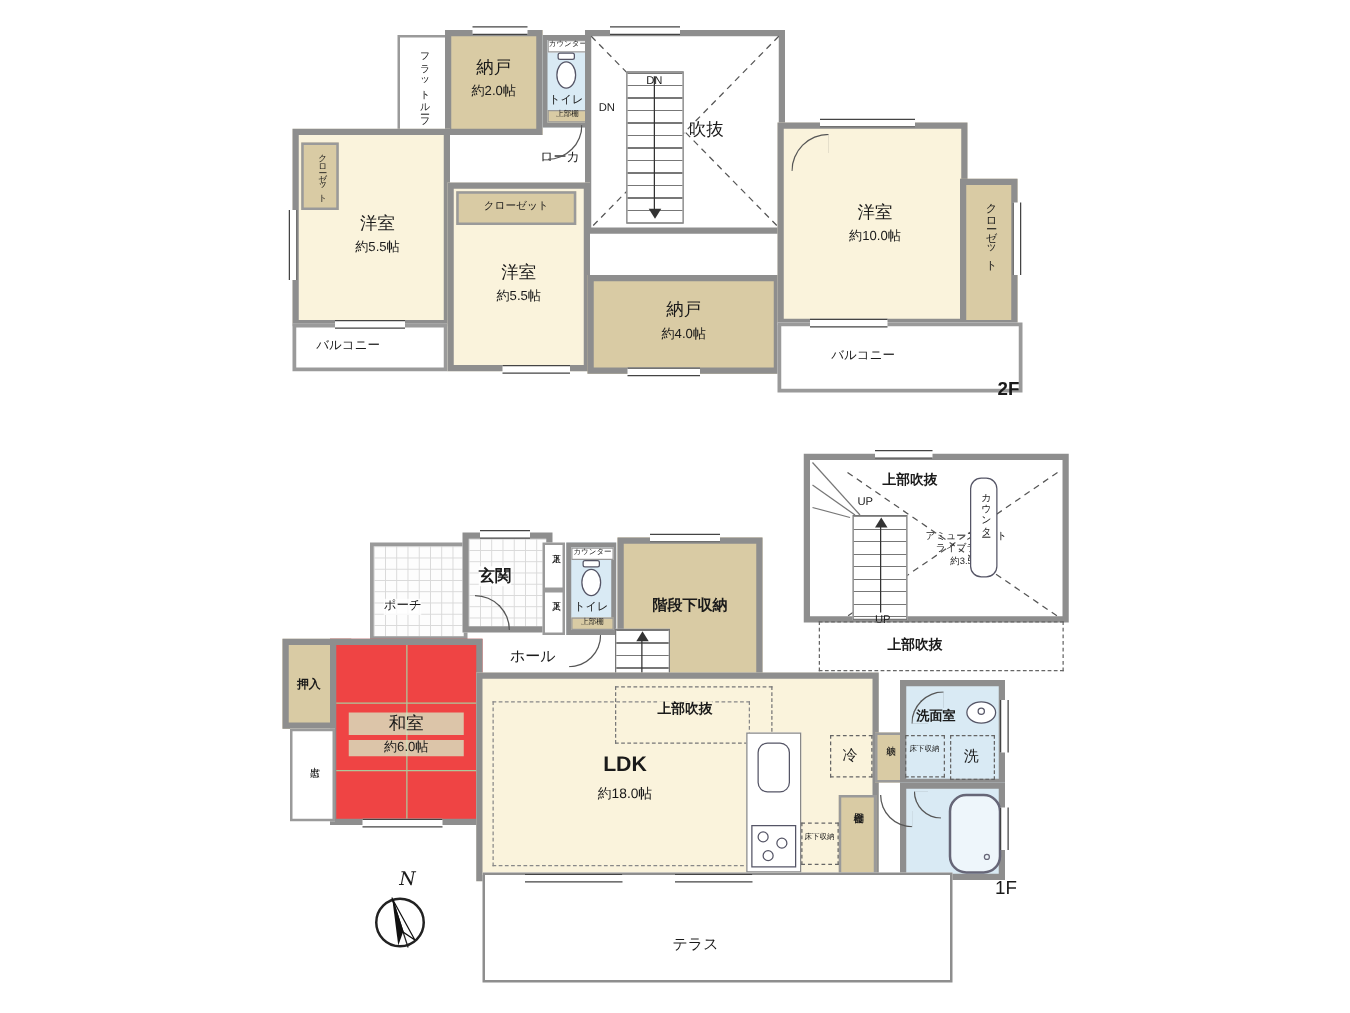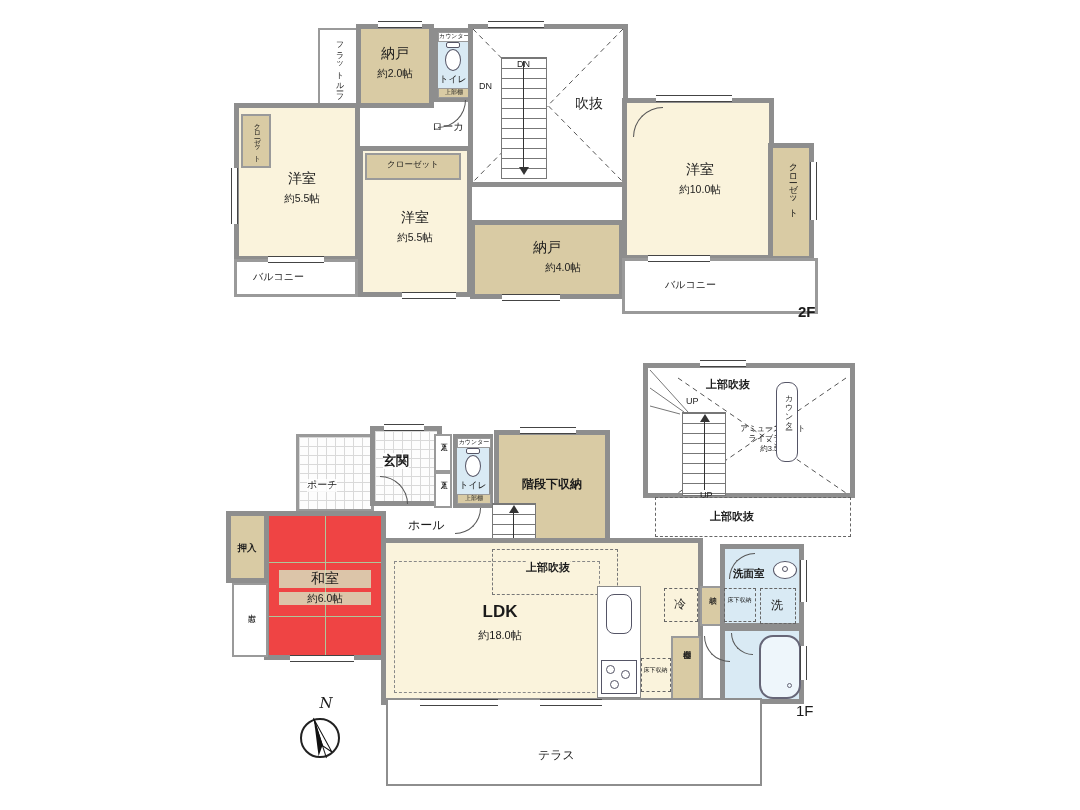--- a/index.html
+++ b/index.html
@@ -66,21 +66,21 @@
 <div class="room white" style="left:468px;top:24px;width:160px;height:163px;">
   <svg style="left:0;top:0;" width="150" height="153">
     <line x1="0" y1="0" x2="150" y2="153" stroke="#555" stroke-width="1" stroke-dasharray="5 4"></line>
     <line x1="150" y1="0" x2="0" y2="153" stroke="#555" stroke-width="1" stroke-dasharray="5 4"></line>
   </svg>
   <div class="steps" style="left:28px;top:28px;width:46px;height:122px;"></div>
   <div class="abs" style="left:50px;top:32px;width:1px;height:108px;background:#333;"></div>
   <div class="abs" style="left:46px;top:138px;width:0;height:0;border-left:5px solid transparent;border-right:5px solid transparent;border-top:8px solid #333;"></div>
   <div class="lbl" style="left:44px;top:30px;font-size:9px;">DN</div>
   <div class="lbl" style="left:6px;top:52px;font-size:9px;">DN</div>
-  <div class="lbl nm" style="left:86px;top:66px;padding-left:16px;">吹抜</div>
+  <div class="lbl nm" style="left:62px;top:66px;padding-left:16px;">吹抜</div>
 </div>
 
 <div class="room cream" style="left:234px;top:103px;width:126px;height:158px;">
   <div class="room thin tan" style="left:2px;top:6px;width:30px;height:54px;">
     <span class="lbl vtext" style="left:9px;top:2px;font-size:7px;letter-spacing:0;">クローゼット</span>
   </div>
   <div class="lbl nm" style="left:16px;top:62px;width:94px;">洋室</div>
   <div class="lbl sz" style="left:16px;top:84px;width:94px;">約5.5帖</div>
 </div>
 
@@ -91,21 +91,21 @@
 <div class="room cream" style="left:358px;top:146px;width:114px;height:151px;">
   <div class="room thin tan" style="left:2px;top:2px;width:96px;height:27px;">
     <div class="lbl" style="left:0;top:4px;width:92px;font-size:8.5px;">クローゼット</div>
   </div>
   <div class="lbl nm" style="left:5px;top:58px;width:94px;">洋室</div>
   <div class="lbl sz" style="left:5px;top:80px;width:94px;">約5.5帖</div>
 </div>
 
 <div class="room tan" style="left:470px;top:220px;width:154px;height:79px;">
   <div class="lbl nm" style="left:0;top:14px;width:144px;">納戸</div>
-  <div class="lbl sz" style="left:0;top:36px;width:144px;padding-left:16px;">約4.0帖</div>
+  <div class="lbl sz" style="left:0;top:36px;width:144px;">約4.0帖</div>
 </div>
 
 <div class="room cream" style="left:622px;top:98px;width:152px;height:162px;">
   <div class="lbl nm" style="left:26px;top:58px;width:94px;">洋室</div>
   <div class="lbl sz" style="left:26px;top:80px;width:94px;">約10.0帖</div>
   <div class="arc" style="left:6px;top:4px;width:30px;height:30px;border-radius:100% 0 0 0;border-left:1.2px solid #555;border-top:1.2px solid #555;border-bottom:none;"></div>
 </div>
 
 <div class="room tan" style="left:768px;top:143px;width:46px;height:118px;">
   <span class="lbl vtext" style="left:14px;top:8px;font-size:9px;">クローゼット</span>

